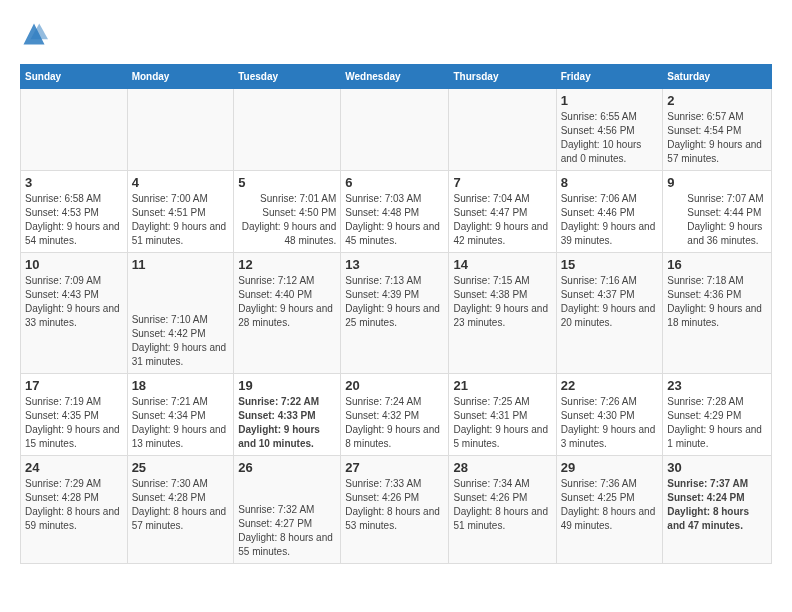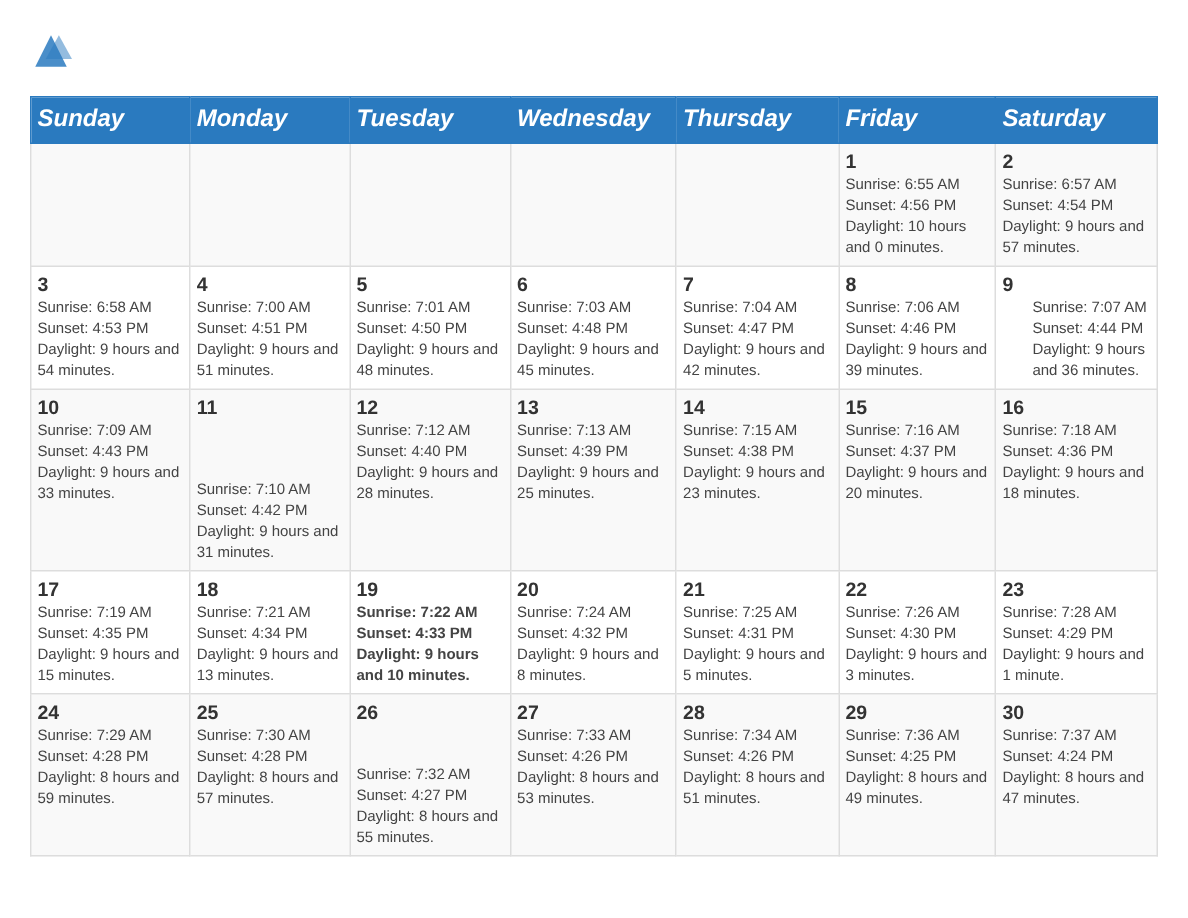--- a/index.html
+++ b/index.html
@@ -55,24 +55,23 @@
     table {
       width: 100%;
       border-collapse: collapse;
       font-size: 11px;
     }
     thead tr th {
       background-color: #2a7abf;
       color: #fff;
       padding: 6px 4px;
       text-align: left;
-      font-size: 16px;
+      font-size: 10px;
       font-weight: bold;
       border: 1px solid #2a7abf;
-      font-style: italic;
     }
     tbody tr td {
       border: 1px solid #ddd;
       vertical-align: top;
       padding: 4px;
       width: 113px;
       min-height: 80px;
       background: #fff;
     }
     tbody tr:nth-child(odd) td {
@@ -157,21 +156,21 @@
 Daylight: 9 hours and 54 minutes.</div>
         </td>
         <td>
           <span class="day-number">4</span>
           <div class="day-info" style="white-space: pre-line;">Sunrise: 7:00 AM
 Sunset: 4:51 PM
 Daylight: 9 hours and 51 minutes.</div>
         </td>
         <td>
           <span class="day-number">5</span>
-          <div class="day-info" style="white-space: pre-line;">Sunrise: 7:01 AM
+          <div class="day-info" style="white-space: pre-line; text-align: right;">Sunrise: 7:01 AM
 Sunset: 4:50 PM
 Daylight: 9 hours and 48 minutes.</div>
         </td>
         <td>
           <span class="day-number">6</span>
           <div class="day-info" style="white-space: pre-line;">Sunrise: 7:03 AM
 Sunset: 4:48 PM
 Daylight: 9 hours and 45 minutes.</div>
         </td>
         <td>
@@ -313,19 +312,19 @@
 Daylight: 8 hours and 51 minutes.</div>
         </td>
         <td>
           <span class="day-number">29</span>
           <div class="day-info" style="white-space: pre-line;">Sunrise: 7:36 AM
 Sunset: 4:25 PM
 Daylight: 8 hours and 49 minutes.</div>
         </td>
         <td>
           <span class="day-number">30</span>
-          <div class="day-info" style="white-space: pre-line;">Sunrise: 7:37 AM
+          <div class="day-info" style="white-space: pre-line; font-weight: bold;">Sunrise: 7:37 AM
 Sunset: 4:24 PM
 Daylight: 8 hours and 47 minutes.</div>
         </td>
       </tr>
     </tbody>
 </table>
 
 </body></html>

